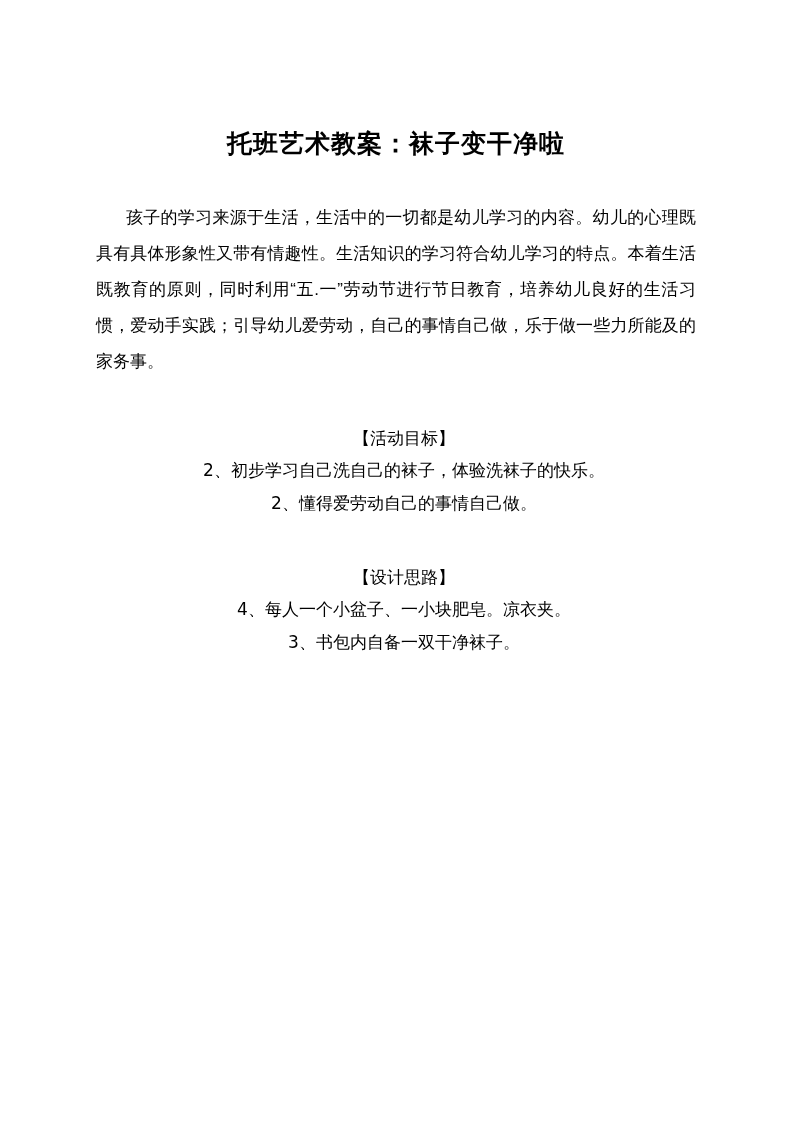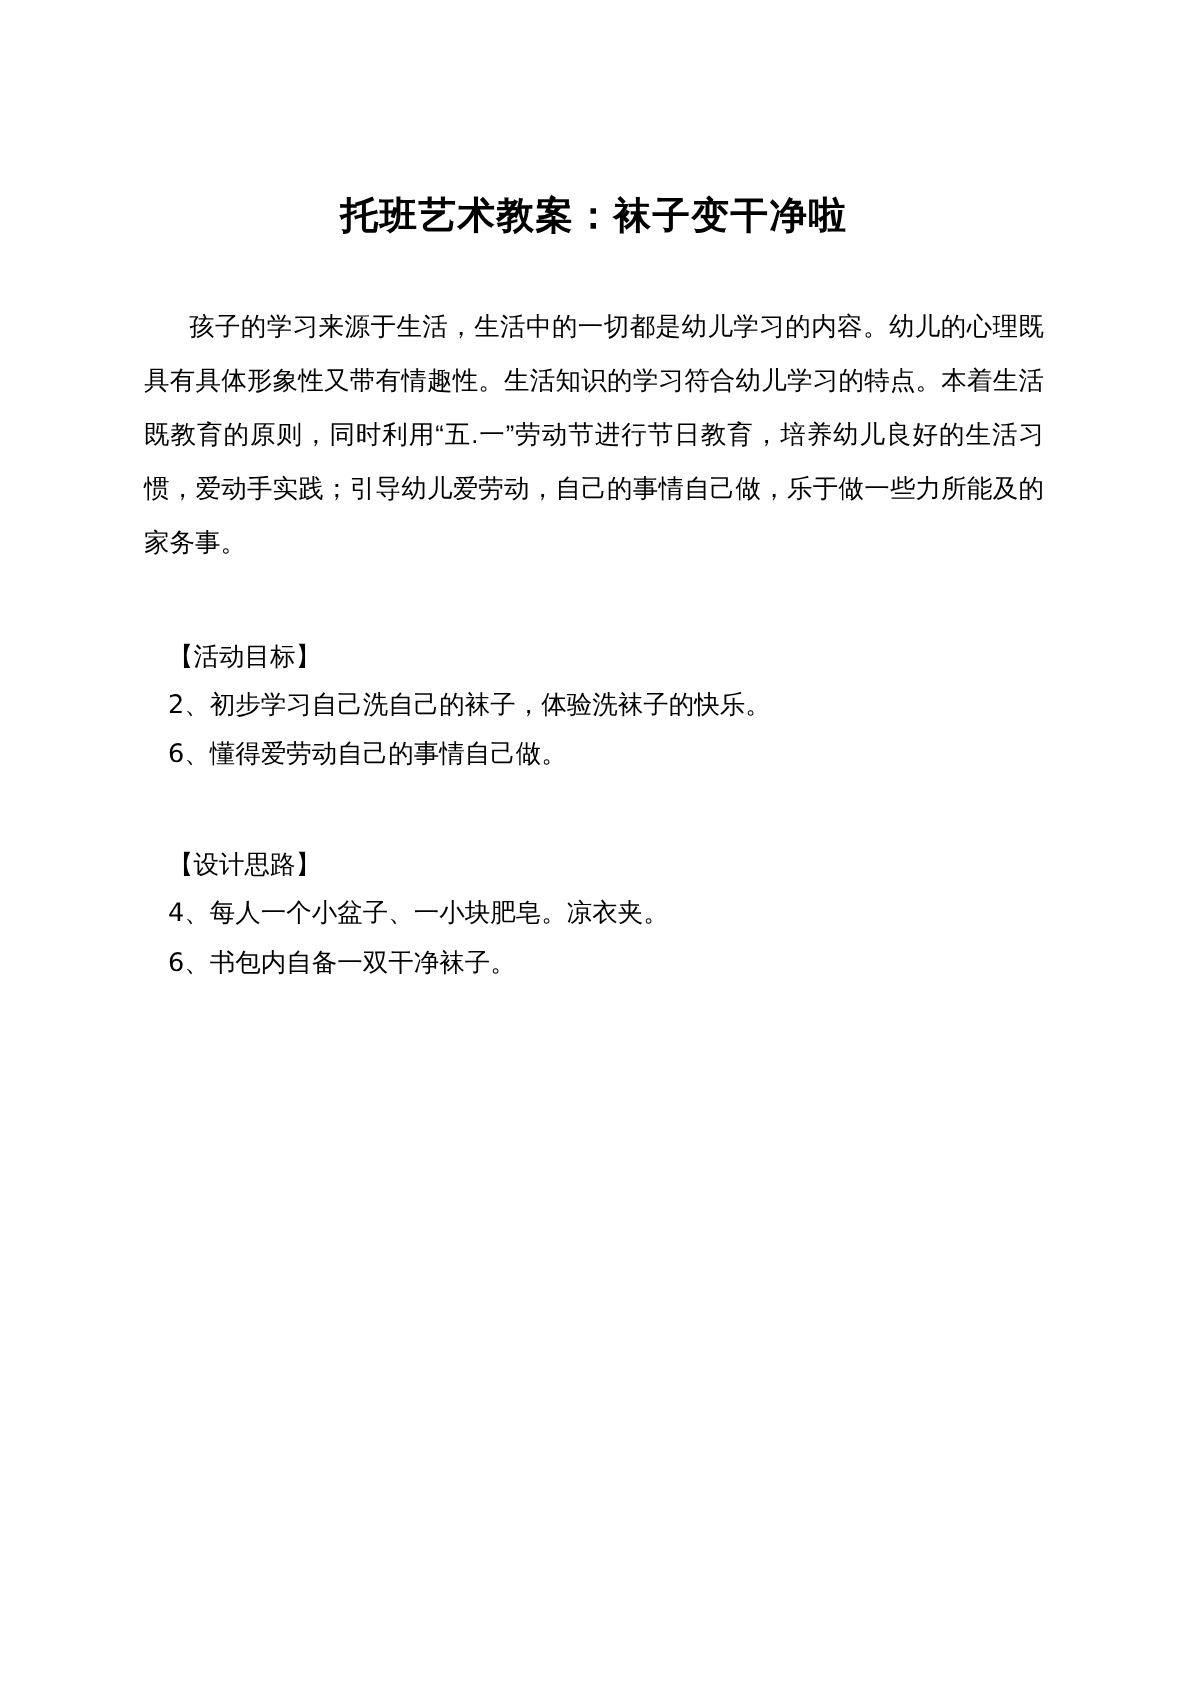--- a/index.html
+++ b/index.html
@@ -45,21 +45,21 @@
   .para {
     font-family: Liberation Sans, sans-serif;
     font-size: 17px;
     line-height: 2.12;
     margin: 0;
     text-align: justify;
     text-justify: inter-ideograph;
   }
   .para-indent { text-indent: 30px; }
   .gap-body { margin-top: 36px; }
-  .gap-item { margin-top: 42px; }
+  .gap-item { margin-top: 42px; text-align: center; }
   .item {
     font-family: "DejaVu Sans", "Liberation Sans", sans-serif;
     font-size: 17px;
     line-height: 1.9;
     margin: 0;
     text-indent: 16px;
   }
 </style>
 </head>
 <body>
@@ -69,22 +69,22 @@
 
     <h1 class="doc-title">托班艺术教案：袜子变干净啦</h1>
 
 
     <p class="para para-indent gap-body">孩子的学习来源于生活，生活中的一切都是幼儿学习的内容。幼儿的心理既具有具体形象性又带有情趣性。生活知识的学习符合幼儿学习的特点。本着生活既教育的原则，同时利用“五.一”劳动节进行节日教育，培养幼儿良好的生活习惯，爱动手实践；引导幼儿爱劳动，自己的事情自己做，乐于做一些力所能及的家务事。</p>
 
     <p class="section-head head-indent gap-item">【活动目标】</p>
 
     <p class="item gap-item">2、初步学习自己洗自己的袜子，体验洗袜子的快乐。</p>
 
-    <p class="item gap-item">6、懂得爱劳动自己的事情自己做。</p>
+    <p class="item gap-item">2、懂得爱劳动自己的事情自己做。</p>
 
     <p class="section-head head-indent gap-item">【设计思路】</p>
 
     <p class="item gap-item">4、每人一个小盆子、一小块肥皂。凉衣夹。</p>
 
-    <p class="item gap-item">6、书包内自备一双干净袜子。</p>
+    <p class="item gap-item">3、书包内自备一双干净袜子。</p>
 
   </div>
 </div>
 
 </body></html>

